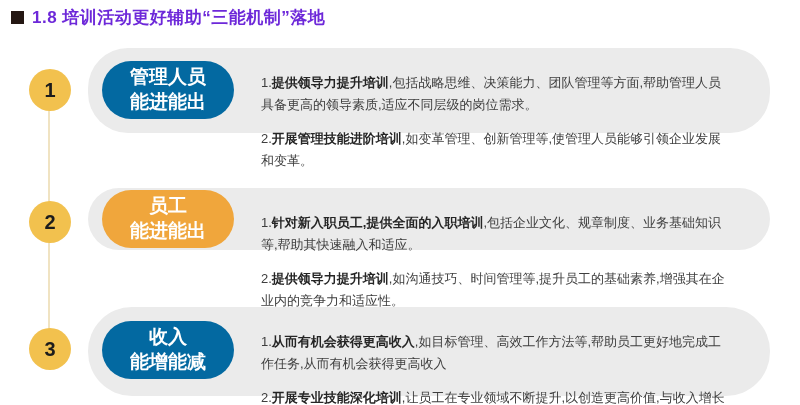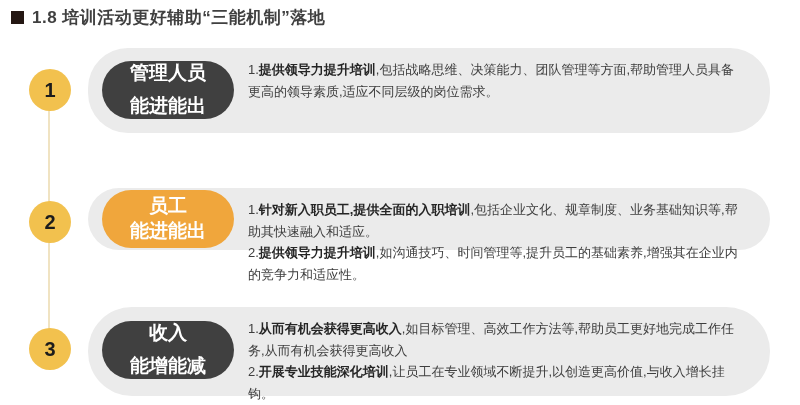--- a/index.html
+++ b/index.html
@@ -3,39 +3,39 @@
 <meta charset="utf-8">
 <style>
   html,body { margin:0; padding:0; background:#ffffff; }
   .slide {
     position:relative; width:800px; height:405px; background:#ffffff;
     font-family:"Liberation Sans","DejaVu Sans",sans-serif; overflow:hidden;
   }
   .title {
     position:absolute; left:11px; top:6px;
     display:flex; align-items:center; gap:8px;
-    font-size:17px; font-weight:700; color:#404040; letter-spacing:0.5px;
+    font-size:17px; font-weight:700; color:#6d28d9; letter-spacing:0.5px;
   }
   .title-square { width:13px; height:13px; background:#241713; flex:0 0 auto; }
   .connector { position:absolute; left:48px; top:90px; width:2px; height:260px; background:#f0e3c2; }
   .row-box {
     position:absolute; left:88px; width:682px; background:#ebebeb;
     border-radius:44px; box-sizing:border-box; padding:11px 28px 6px 160px;
   }
   #box1 { top:48px;  height:85px; border-radius:40px; }
   #box2 { top:188px; height:62px; }
   #box3 { top:307px; height:89px; }
-  .item { margin:0; font-size:13px; line-height:21.5px; color:#3e3e3e; }
+  .item { margin:13px; font-size:13px; line-height:21.5px; color:#3e3e3e; }
   .item b { color:#252525; }
   .pill {
     position:absolute; left:102px; width:132px; height:58px; border-radius:29px;
     display:flex; flex-direction:column; align-items:center; justify-content:center;
     color:#ffffff; font-weight:700; font-size:19px; line-height:1.3; text-align:center;
   }
-  .pill--navy   { background:#404040;justify-content:space-between; }
+  .pill--navy   { background:#0369a1; }
   .pill--orange { background:#f0a63c; }
   #pill1 { top:61px; }
   #pill2 { top:190px; }
   #pill3 { top:321px; }
   .num-circle {
     position:absolute; left:29px; width:42px; height:42px; border-radius:50%;
     background:#f2c14e; display:flex; align-items:center; justify-content:center;
     font-size:20px; font-weight:700; color:#1c1c1c;
   }
   #circle1 { top:69px; }
@@ -49,20 +49,21 @@
 
   <div class="title">
     <span class="title-square"></span>
     <span>1.8 培训活动更好辅助“三能机制”落地</span>
   </div>
 
   <div class="connector"></div>
 
   <div class="row-box" id="box1">
     <p class="item"><span>1.</span><b>提供领导力提升培训</b><span>,包括战略思维、决策能力、团队管理等方面,帮助管理人员具备更高的领导素质,适应不同层级的岗位需求。</span></p>
+    <p class="item"><span>2.</span><b>开展管理技能进阶培训</b><span>,如变革管理、创新管理等,使管理人员能够引领企业发展和变革。</span></p>
   </div>
 
   <div class="row-box" id="box2">
     <p class="item"><span>1.</span><b>针对新入职员工,提供全面的入职培训</b><span>,包括企业文化、规章制度、业务基础知识等,帮助其快速融入和适应。</span></p>
     <p class="item"><span>2.</span><b>提供领导力提升培训</b><span>,如沟通技巧、时间管理等,提升员工的基础素养,增强其在企业内的竞争力和适应性。</span></p>
   </div>
 
   <div class="row-box" id="box3">
     <p class="item"><span>1.</span><b>从而有机会获得更高收入</b><span>,如目标管理、高效工作方法等,帮助员工更好地完成工作任务,从而有机会获得更高收入</span></p>
     <p class="item"><span>2.</span><b>开展专业技能深化培训</b><span>,让员工在专业领域不断提升,以创造更高价值,与收入增长挂钩。</span></p>

